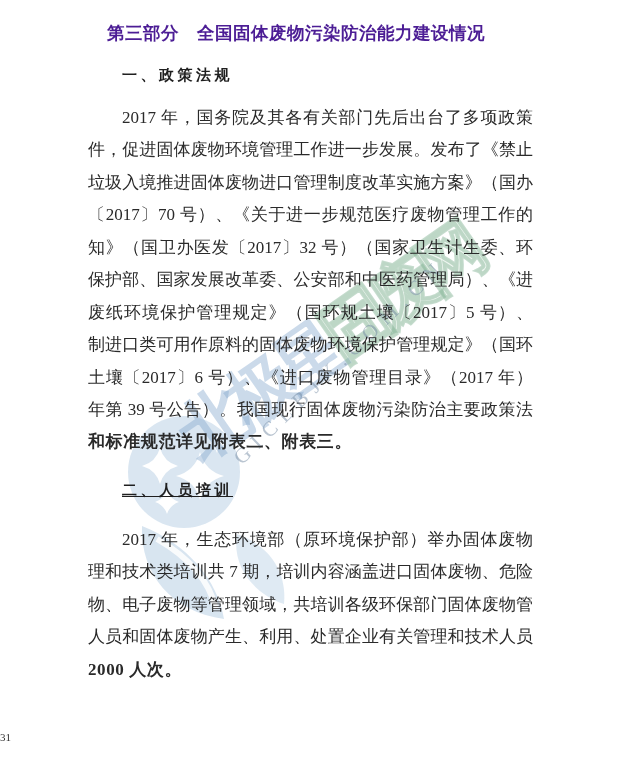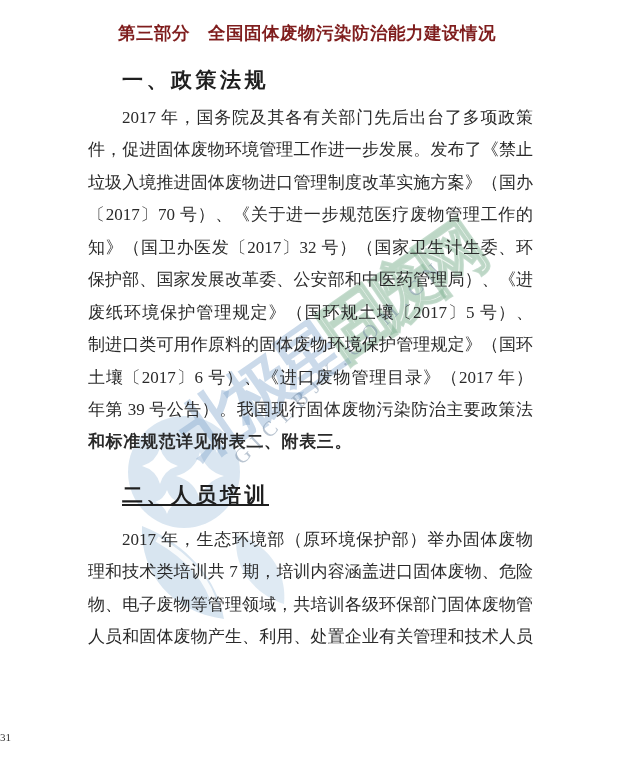--- a/index.html
+++ b/index.html
@@ -4,28 +4,28 @@
 <style>
   html,body{margin:0;padding:0;}
   body{
     width:620px;height:764px;position:relative;background:#ffffff;
     font-family:"Liberation Serif","DejaVu Serif",serif;color:#262626;
     overflow:hidden;
   }
   .page{position:absolute;inset:0;}
 
   .doc-title{
-    position:absolute;top:21px;left:11px;width:592px;text-align:center;
+    position:absolute;top:21px;left:0;width:592px;text-align:center;
     font-family:"Liberation Sans","DejaVu Sans",sans-serif;
-    font-weight:bold;font-size:17.5px;letter-spacing:0.5px;color:#7f1d1d;
+    font-weight:bold;font-size:17.5px;letter-spacing:0.5px;color:#4c1d95;
   }
 
   .sec-heading{
     position:absolute;left:122px;
-    font-weight:bold;font-size:21px;letter-spacing:3.5px;color:#1f1f1f;
+    font-weight:bold;font-size:15px;letter-spacing:3.5px;color:#1f1f1f;
   }
   .sec-heading.h1{top:66px;}
   .sec-heading.h2{top:481px;text-decoration:underline;}
 
   .para{position:absolute;left:88px;width:445px;font-size:17px;color:#2a2a2a;}
   .para.p1{top:102px;}
   .para.p2{top:524px;}
   .line{
     height:32.45px;line-height:32.45px;
     text-align:justify;text-align-last:justify;
@@ -99,17 +99,18 @@
     <div class="line plain">和标准规范详见附表二、附表三。</div>
   </div>
 
   <div class="sec-heading h2">二、人员培训</div>
 
   <div class="para p2">
     <div class="line first">2017 年，生态环境部（原环境保护部）举办固体废物管</div>
     <div class="line">理和技术类培训共 7 期，培训内容涵盖进口固体废物、危险废</div>
     <div class="line">物、电子废物等管理领域，共培训各级环保部门固体废物管理</div>
     <div class="line">人员和固体废物产生、利用、处置企业有关管理和技术人员近</div>
+    <div class="line plain">2000 人次。</div>
   </div>
 
   <div class="page-number">31</div>
 
 </div>
 
 </body></html>

